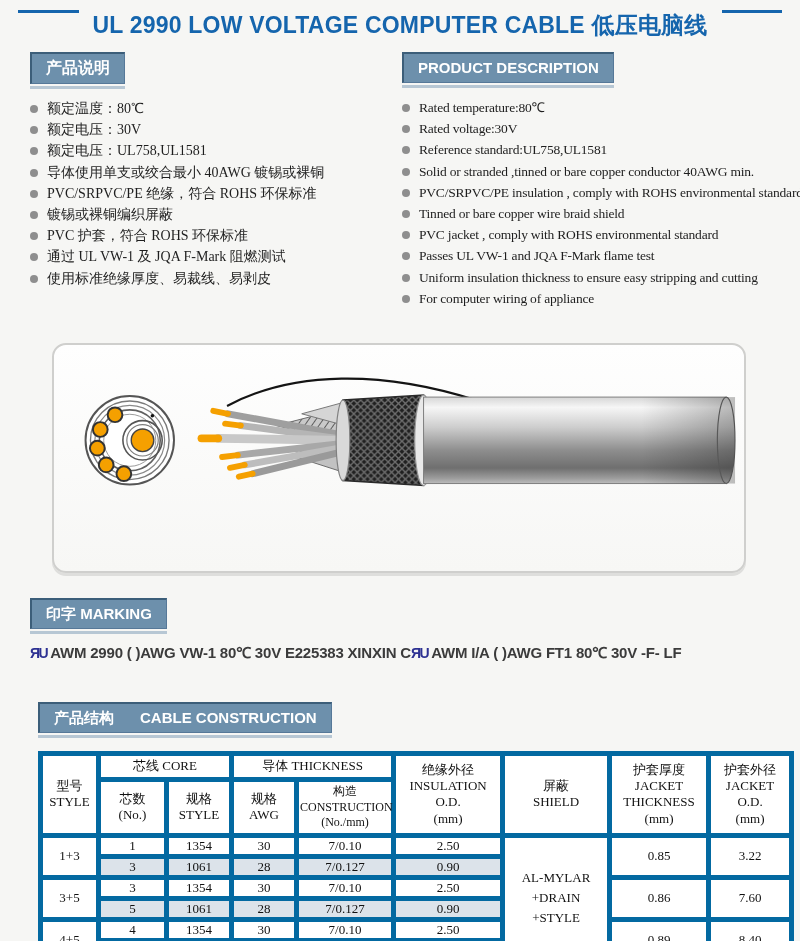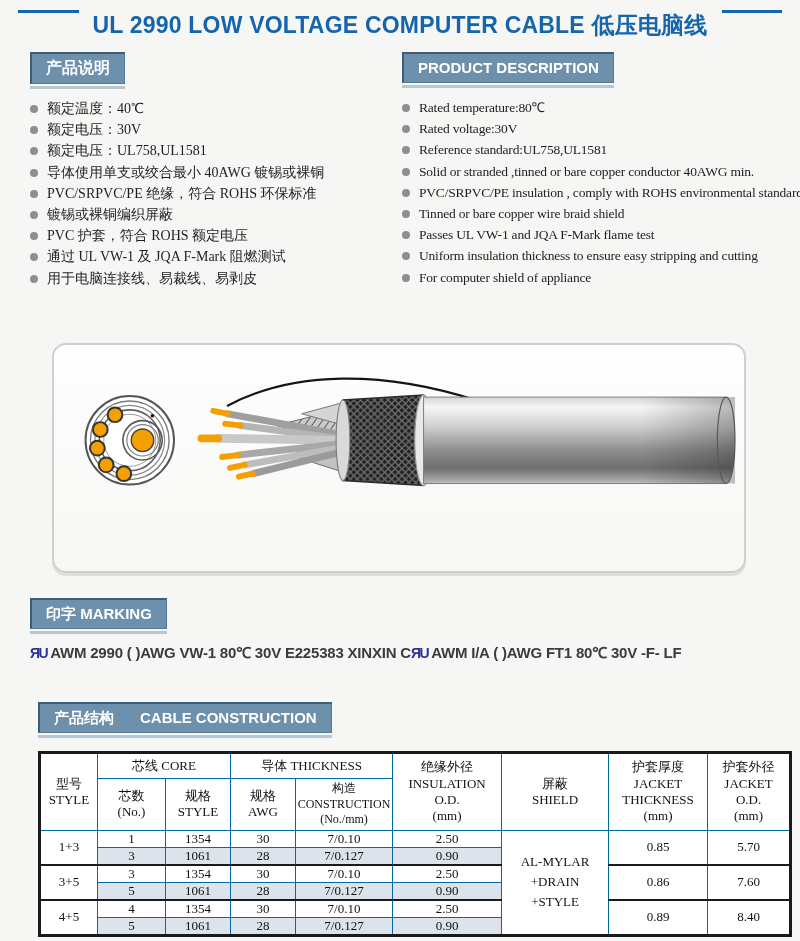--- a/index.html
+++ b/index.html
@@ -63,21 +63,21 @@
   }
   
   #construction { position:absolute; left:38px; top:702px; width:756px; }
   .badge .gap { display:inline-block; width:26px; }
   table {
     margin-top:13px; border-collapse:collapse; table-layout:fixed; width:751px;
     background:#fff; font-family:"Liberation Serif", serif;
     border:3px solid #1a1a1a;
   }
   th, td {
-    border:1px solid #0369a1; text-align:center; vertical-align:middle;
+    border:5px solid #0369a1; text-align:center; vertical-align:middle;
     white-space:pre-line; color:#111;
   }
   th { font-weight:normal; font-size:13px; line-height:1.25; padding:2px 1px; }
   th.small { font-size:12px; line-height:1.3; }
   td { font-size:13px; padding:0 2px; }
   tr.hdr1 { height:26px; }
   tr.hdr2 { height:46px; }
   tbody tr { height:16.5px; }
   tbody tr.alt td { background:#dce3ea; }
   td.rowspan-cell, th.rowspan-cell { background:#fff !important; }
@@ -93,46 +93,47 @@
     <div class="title-rule"></div>
     <div class="title-text">UL 2990 LOW VOLTAGE COMPUTER CABLE 低压电脑线</div>
     <div class="title-rule"></div>
   </div>
 
   <div class="col" id="col-cn">
     <span class="badge-wrap">
       <span class="badge" style="font-size:16px;">产品说明</span>
     </span>
     <ul class="bullet-list">
-      <li>额定温度：40℃</li>
+      <li>额定温度：80℃</li>
       <li>额定电压：30V</li>
       <li>额定电压：UL758,UL1581</li>
       <li>导体使用单支或绞合最小 40AWG 镀锡或裸铜</li>
       <li>PVC/SRPVC/PE 绝缘，符合 ROHS 环保标准</li>
       <li>镀锡或裸铜编织屏蔽</li>
-      <li>PVC 护套，符合 ROHS 额定电压</li>
+      <li>PVC 护套，符合 ROHS 环保标准</li>
       <li>通过 UL VW-1 及 JQA F-Mark 阻燃测试</li>
-      <li>用于电脑连接线、易裁线、易剥皮</li>
+      <li>使用标准绝缘厚度、易裁线、易剥皮</li>
     </ul>
   </div>
 
   <div class="col" id="col-en">
     <span class="badge-wrap">
       <span class="badge">PRODUCT DESCRIPTION</span>
     </span>
     <ul class="bullet-list">
       <li>Rated temperature:80℃</li>
       <li>Rated voltage:30V</li>
       <li>Reference standard:UL758,UL1581</li>
       <li>Solid or stranded ,tinned or bare copper conductor 40AWG min.</li>
       <li>PVC/SRPVC/PE insulation , comply with ROHS environmental standard</li>
       <li>Tinned or bare copper wire braid shield</li>
+      <li>PVC jacket , comply with ROHS environmental standard</li>
       <li>Passes UL VW-1 and JQA F-Mark flame test</li>
       <li>Uniform insulation thickness to ensure easy stripping and cutting</li>
-      <li>For computer shield of appliance</li>
+      <li>For computer wiring of appliance</li>
     </ul>
   </div>
 
   <div class="panel">
     <svg viewBox="0 0 694 230">
       <defs>
         <linearGradient id="jacketGrad" x1="0" y1="0" x2="0" y2="1">
           <stop offset="0" stop-color="#d6d6d6"></stop>
           <stop offset="0.12" stop-color="#f6f6f6"></stop>
           <stop offset="0.35" stop-color="#cdcdcd"></stop>
@@ -274,21 +275,21 @@
           <td rowspan="2" class="rowspan-cell">1+3</td>
           <td>1</td>
           <td>1354</td>
           <td>30</td>
           <td>7/0.10</td>
           <td>2.50</td>
           <td rowspan="6" class="rowspan-cell shield-cell">AL-MYLAR
 +DRAIN
 +STYLE</td>
           <td rowspan="2" class="rowspan-cell">0.85</td>
-          <td rowspan="2" class="rowspan-cell">5.70</td>
+          <td rowspan="2" class="rowspan-cell">3.22</td>
         </tr>
         <tr class="alt">
           <td>3</td>
           <td>1061</td>
           <td>28</td>
           <td>7/0.127</td>
           <td>0.90</td>
         </tr>
 
         <tr class="group-start">

